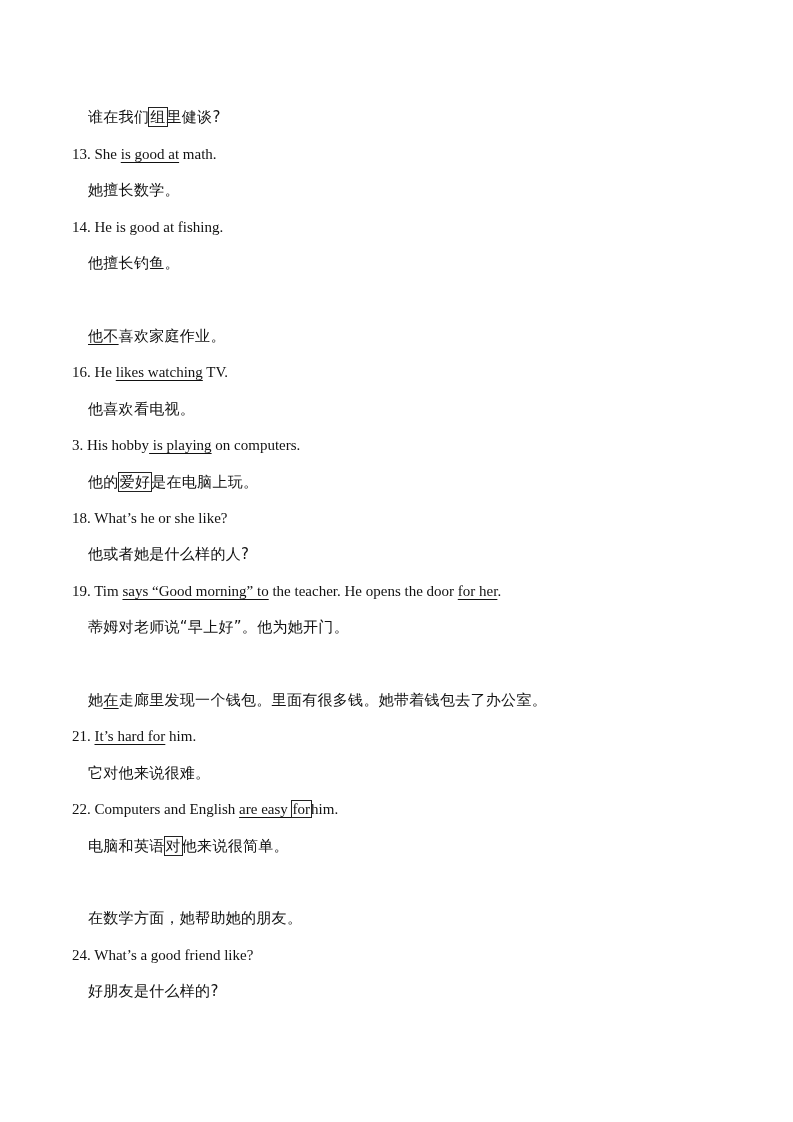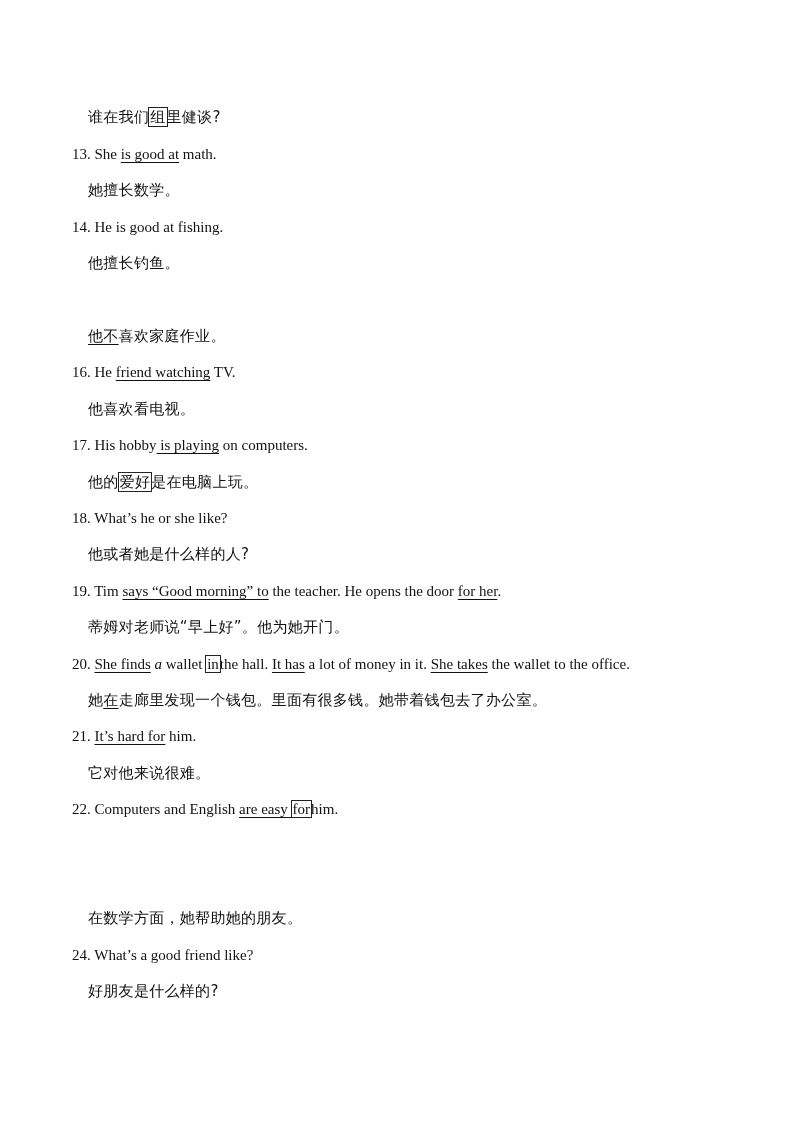--- a/index.html
+++ b/index.html
@@ -15,29 +15,29 @@
 </head>
 <body>
 
 <div class="page" id="page">
     <div class="line zh" style="top: 107px;"><span class="">谁在我们</span><span class="b">组</span><span class="">里健谈?</span></div>
     <div class="line en" style="top: 144px;"><span class="">13. She </span><span class="u">is good at</span><span class=""> math.</span></div>
     <div class="line zh" style="top: 180px;"><span class="">她擅长数学。</span></div>
     <div class="line en" style="top: 217px;"><span class="">14. He is good at fishing.</span></div>
     <div class="line zh" style="top: 253px;"><span class="">他擅长钓鱼。</span></div>
     <div class="line zh" style="top: 326px;"><span class="u">他不</span><span class="">喜欢家庭作业。</span></div>
-    <div class="line en" style="top: 362px;"><span class="">16. He </span><span class="u">friend watching</span><span class=""> TV.</span></div>
+    <div class="line en" style="top: 362px;"><span class="">16. He </span><span class="u">likes watching</span><span class=""> TV.</span></div>
     <div class="line zh" style="top: 399px;"><span class="">他喜欢看电视。</span></div>
-    <div class="line en" style="top: 435px;"><span class="">17. His hobby</span><span class="u"> is playing</span><span class=""> on computers.</span></div>
+    <div class="line en" style="top: 435px;"><span class="">3. His hobby</span><span class="u"> is playing</span><span class=""> on computers.</span></div>
     <div class="line zh" style="top: 472px;"><span class="">他的</span><span class="b">爱好</span><span class="">是在电脑上玩。</span></div>
     <div class="line en" style="top: 508px;"><span class="">18. What’s he or she like?</span></div>
     <div class="line zh" style="top: 544px;"><span class="">他或者她是什么样的人?</span></div>
     <div class="line en" style="top: 581px;"><span class="">19. Tim </span><span class="u">says “Good morning” to</span><span class=""> the teacher. He opens the door </span><span class="u">for her</span><span class="">.</span></div>
     <div class="line zh" style="top: 617px;"><span class="">蒂姆对老师说“早上好”。他为她开门。</span></div>
-    <div class="line en" style="top: 654px;"><span class="">20. </span><span class="u">She finds</span><span class=""> </span><span class="i">a</span><span class=""> wallet </span><span class="b">in</span><span class="">the hall. </span><span class="u">It has</span><span class=""> a lot of money in it. </span><span class="u">She takes</span><span class=""> the wallet to the office.</span></div>
     <div class="line zh" style="top: 690px;"><span class="">她</span><span class="u">在</span><span class="">走廊里发现一个钱包。里面有很多钱。她带着钱包去了办公室。</span></div>
     <div class="line en" style="top: 726px;"><span class="">21. </span><span class="u">It’s hard for</span><span class=""> him.</span></div>
     <div class="line zh" style="top: 763px;"><span class="">它对他来说很难。</span></div>
     <div class="line en" style="top: 799px;"><span class="">22. Computers and English </span><span class="u">are easy </span><span class="b">for</span><span class="">him.</span></div>
+    <div class="line zh" style="top: 836px;"><span class="">电脑和英语</span><span class="b">对</span><span class="">他来说很简单。</span></div>
     <div class="line zh" style="top: 908px;"><span class="">在数学方面，她帮助她的朋友。</span></div>
     <div class="line en" style="top: 945px;"><span class="">24. What’s a good friend like?</span></div>
     <div class="line zh" style="top: 981px;"><span class="">好朋友是什么样的?</span></div>
   </div>
 
 </body></html>

